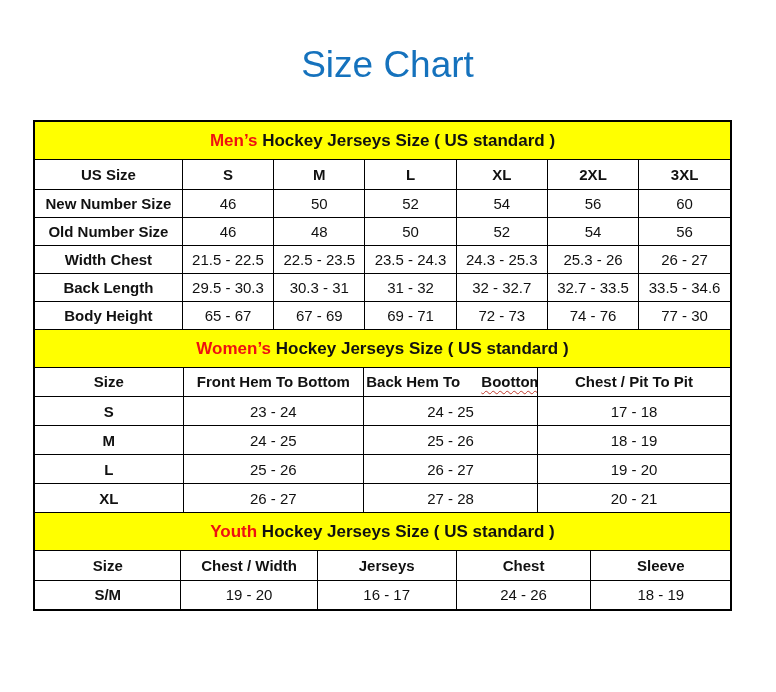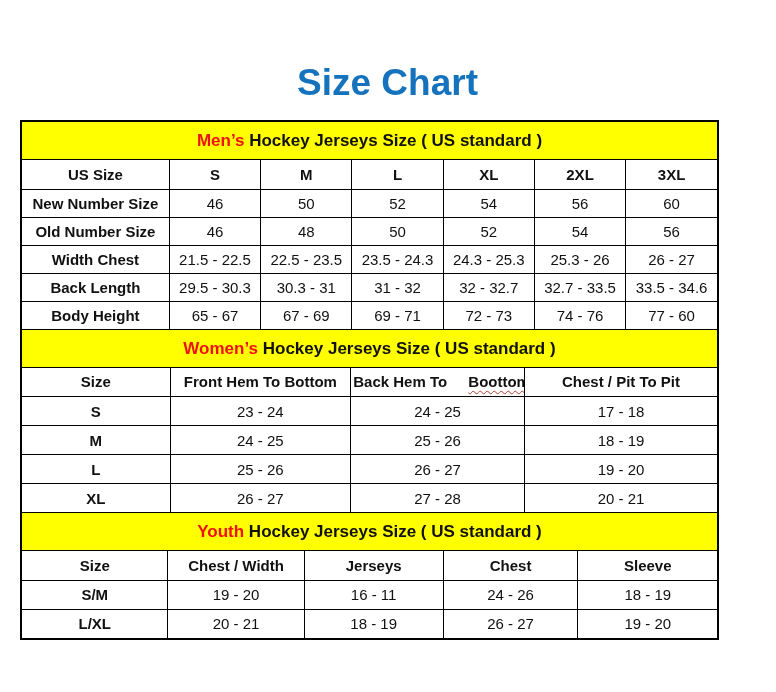--- a/index.html
+++ b/index.html
@@ -13,31 +13,31 @@
   html, body { margin: 0; padding: 0; background: #ffffff; }
   body {
     width: 776px; height: 692px;
     font-family: "Liberation Sans", sans-serif;
     color: #111;
     position: relative;
     overflow: hidden;
   }
   .page-title {
     position: absolute;
-    top: 62px; left: 38px; width: 699px;
+    top: 44px; left: 38px; width: 699px;
     margin: 0;
     text-align: center;
     font-size: 37px;
-    font-weight: bold;
+    font-weight: normal;
     color: var(--title-blue);
     letter-spacing: 0px;
   }
   .chart-stack {
     position: absolute;
-    top: 120px; left: 20px; width: 699px;
+    top: 120px; left: 33px; width: 699px;
     border: 2px solid var(--border-black);
     background: #fff;
   }
   .banner {
     background: var(--banner-yellow);
     border-bottom: 1px solid var(--border-black);
     text-align: center;
     font-weight: bold;
     font-size: 17px;
     padding: 9px 0 8px 0;
@@ -155,21 +155,21 @@
       <td>32.7 - 33.5</td>
       <td>33.5 - 34.6</td>
     </tr>
     <tr>
       <td class="lbl">Body Height</td>
       <td>65 - 67</td>
       <td>67 - 69</td>
       <td>69 - 71</td>
       <td>72 - 73</td>
       <td>74 - 76</td>
-      <td>77 - 60</td>
+      <td>77 - 30</td>
     </tr>
   </tbody>
     </table>
 
   <div class="banner"><span class="hl">Women’s</span> <span>Hockey Jerseys Size ( US standard )</span></div>
 
   <table class="tbl womens">
     <colgroup>
         <col class="c-label">
         <col class="c-front">
@@ -224,27 +224,20 @@
         <tr>
       <th>Size</th>
       <th>Chest / Width</th>
       <th>Jerseys</th>
       <th>Chest</th>
       <th>Sleeve</th>
     </tr>
     <tr>
       <td class="lbl bold">S/M</td>
       <td>19 - 20</td>
-      <td>16 - 11</td>
+      <td>16 - 17</td>
       <td>24 - 26</td>
       <td>18 - 19</td>
     </tr>
-    <tr>
-      <td class="lbl bold">L/XL</td>
-      <td>20 - 21</td>
-      <td>18 - 19</td>
-      <td>26 - 27</td>
-      <td>19 - 20</td>
-    </tr>
   </tbody>
     </table>
 
 </div>
 
 </body></html>

